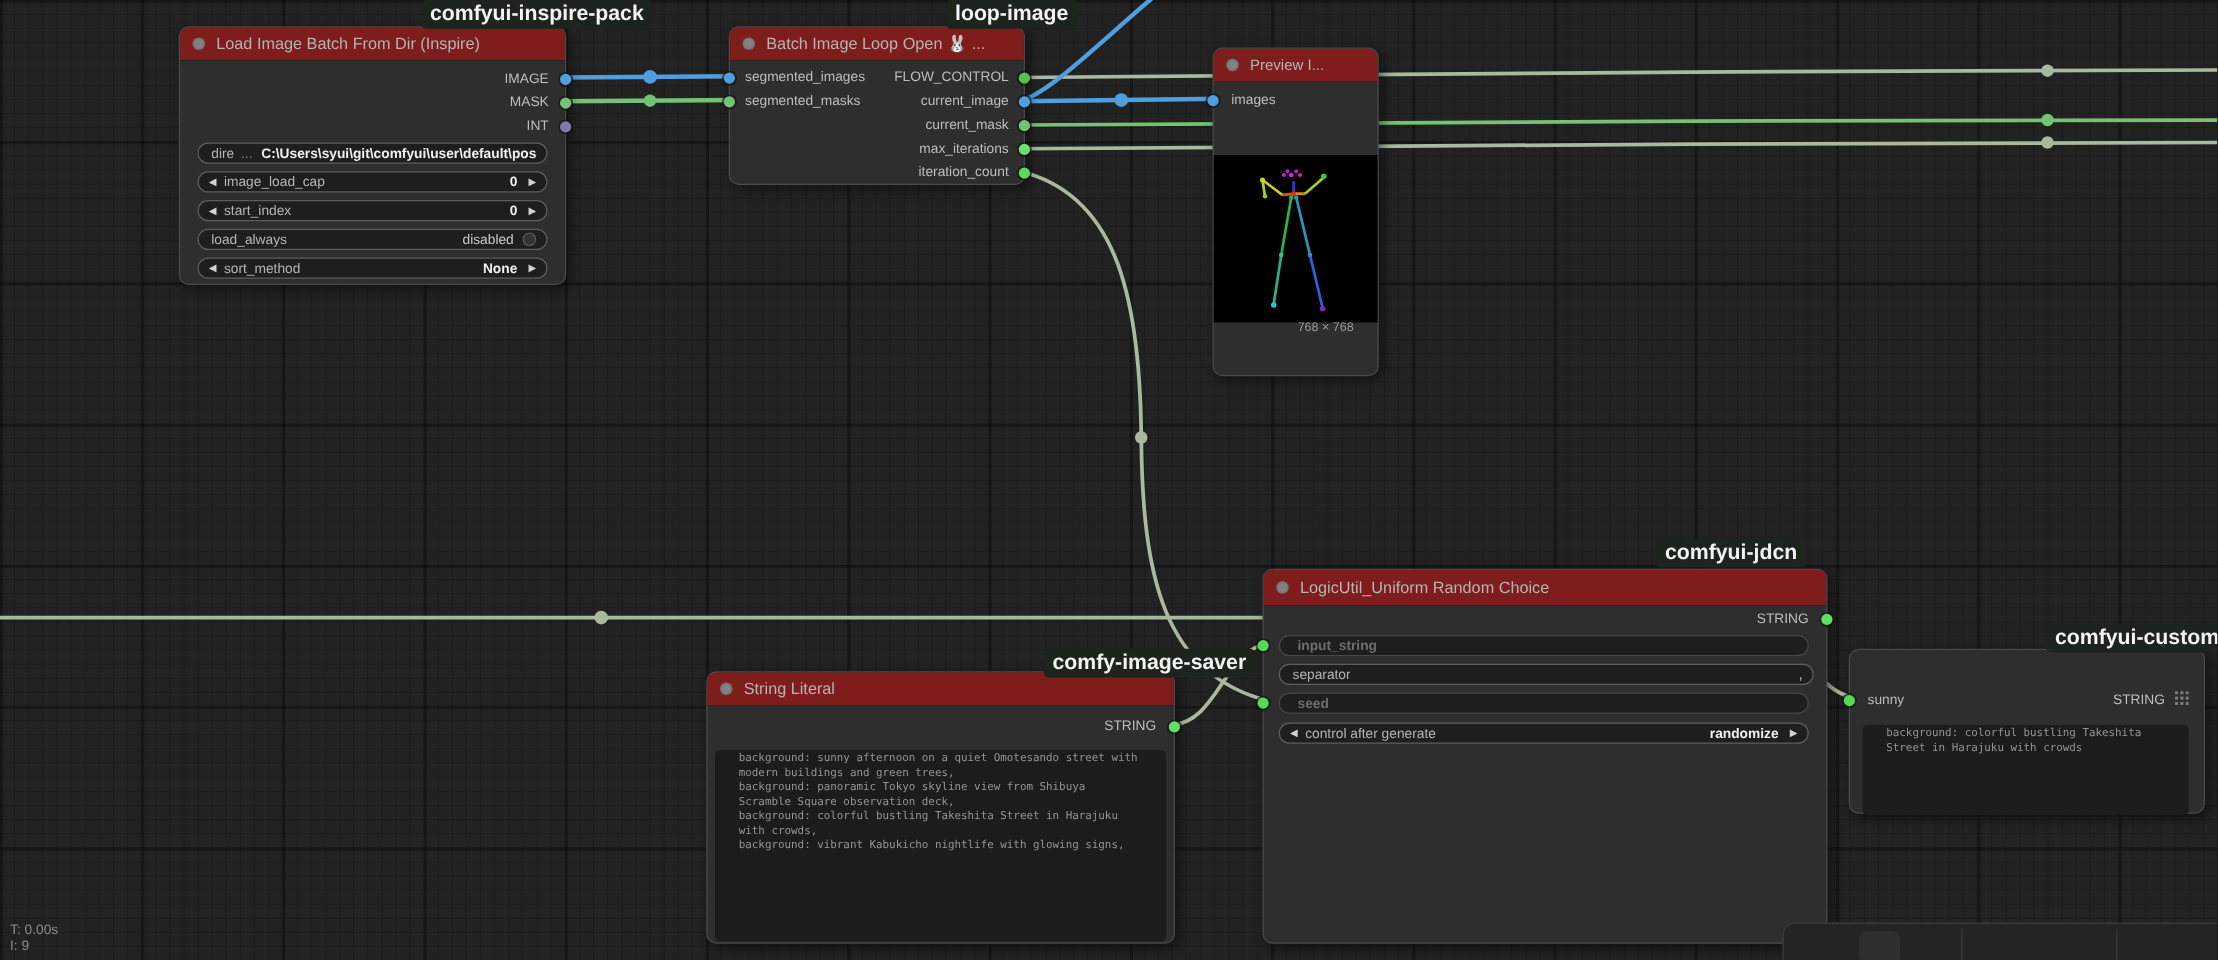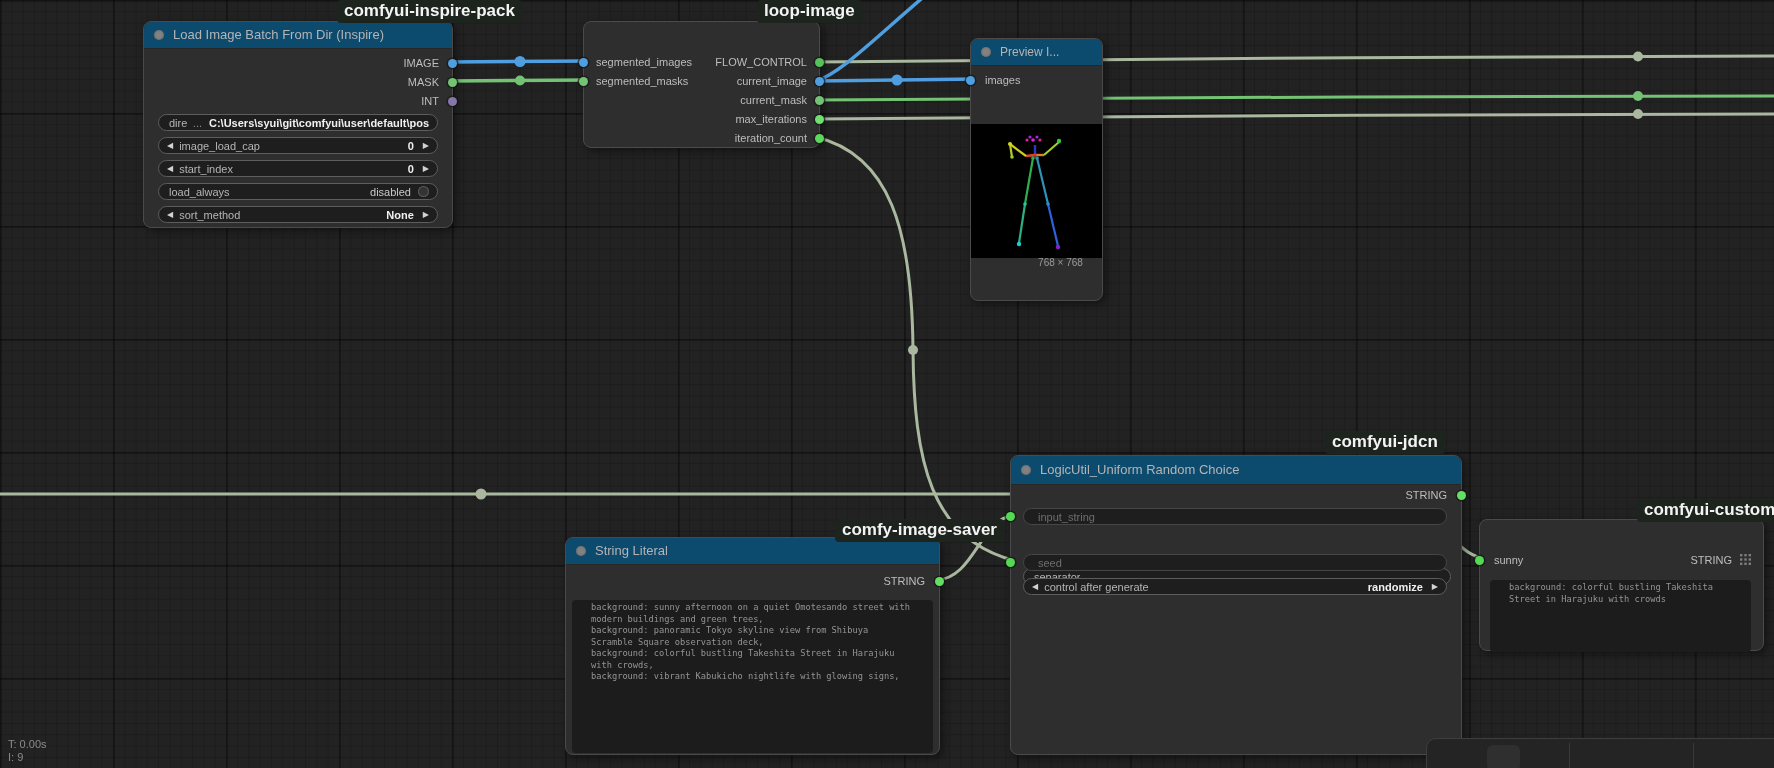--- a/index.html
+++ b/index.html
@@ -10,32 +10,32 @@
     background-image:
       linear-gradient(rgba(0,0,0,0.30) 0 2px, transparent 2px),
       linear-gradient(90deg, rgba(0,0,0,0.30) 0 2px, transparent 2px),
       linear-gradient(rgba(0,0,0,0.16) 0 1px, transparent 1px),
       linear-gradient(90deg, rgba(0,0,0,0.16) 0 1px, transparent 1px);
     background-size:113px 113px,113px 113px,11.3px 11.3px,11.3px 11.3px;
   }
   #wires{position:absolute;left:0;top:0;z-index:1;}
   .node{position:absolute;background:#2e2e2e;border:1px solid #4a4a4a;border-radius:8px;
         box-shadow:3px 3px 9px rgba(0,0,0,0.45);z-index:2;box-sizing:border-box;}
-  .ntitle{position:absolute;left:0;right:0;top:0;height:26px;background:#0c4a6e;
+  .ntitle{position:absolute;left:0;right:0;top:0;height:26px;background:#7f1d1d;
           border-radius:7px 7px 0 0;border-bottom:1px solid #272727;color:#b4b4b4;
           font-size:13px;line-height:26px;padding-left:29px;white-space:nowrap;overflow:hidden;}
   .tdot{position:absolute;left:10px;top:8px;width:10px;height:10px;border-radius:50%;
         background:#828282;box-shadow:inset 0 0 2px #555;}
   .srow{position:absolute;height:16px;font-size:11px;color:#bdbdbd;line-height:16px;white-space:nowrap;}
   .srow.out{text-align:right;}
   .sdot{position:absolute;width:9px;height:9px;border-radius:50%;
         box-shadow:0 0 0 1.5px rgba(18,18,18,0.65);z-index:3;}
   .widget{position:absolute;height:17px;background:#1e1e1e;border:1px solid #5d5d5d;border-radius:9px;
           font-size:11px;color:#b5b5b5;display:flex;align-items:center;padding:0 8px;box-sizing:border-box;}
-  .widget.ghost{border-color:#464646;color:#6e6e6e;}
+  .widget.ghost{border-color:#464646;color:#6e6e6e;font-weight:bold;}
   .arrow{font-size:8px;color:#d2d2d2;flex:0 0 auto;}
   .wlabel{margin:0 6px;overflow:hidden;}
   .wvalue{margin-left:auto;color:#f0f0f0;font-weight:bold;padding-left:6px;}
   .wvalue.dim{color:#c9c9c9;font-weight:normal;}
   .toggle{flex:0 0 auto;width:11px;height:11px;border-radius:50%;background:#343434;
           box-shadow:inset 0 0 0 1px #585858;margin-left:7px;}
   .pathval{color:#f0f0f0;font-weight:bold;overflow:hidden;white-space:nowrap;}
   .textbox{position:absolute;background:#1c1c1c;border-radius:4px;
            font-family:"DejaVu Sans Mono",monospace;font-size:8.7px;line-height:11.5px;
            color:#949494;padding:2px 19px;white-space:pre-wrap;overflow:hidden;}
@@ -126,20 +126,24 @@
     </div>
     <div class="widget" style="left:14px;right:14px;top:184px;">
       <span class="arrow">◀</span>
       <span class="wlabel">sort_method</span>
       <span class="wvalue">None</span>
       <span class="arrow" style="margin-left:9px;">▶</span>
     </div>
   </div>
 
   <div class="node" style="left:583px;top:21px;width:237px;height:127px;">
+    <div class="ntitle">
+      <span class="tdot"></span>
+      <span>Batch Image Loop Open 🐰 ...</span>
+    </div>
     <span class="sdot" style="left:-5px;top:35.5px;background:#4f9ee0;"></span>
     <div class="srow" style="left:12px;top:32px;">segmented_images</div>
     <span class="sdot" style="left:-5px;top:54.5px;background:#74c274;"></span>
     <div class="srow" style="left:12px;top:51px;">segmented_masks</div>
 
     <div class="srow out" style="right:12px;top:32px;text-align:right;">FLOW_CONTROL</div>
     <span class="sdot" style="right:-5px;top:35.5px;background:#56c156;"></span>
     <div class="srow out" style="right:12px;top:51px;">current_image</div>
     <span class="sdot" style="right:-5px;top:54.5px;background:#4f9ee0;"></span>
     <div class="srow out" style="right:12px;top:70px;">current_mask</div>
@@ -207,21 +211,21 @@
       <span class="tdot" style="top:9px;"></span>
       <span>LogicUtil_Uniform Random Choice</span>
     </div>
     <div class="srow out" style="right:14px;top:31px;">STRING</div>
     <span class="sdot" style="right:-5px;top:34.5px;background:#63e063;"></span>
 
     <span class="sdot" style="left:-5px;top:56px;background:#54d954;"></span>
     <div class="widget ghost" style="left:12px;right:14px;top:52px;">
       <span class="wlabel">input_string</span>
     </div>
-    <div class="widget" style="left:12px;right:10px;top:75px;margin-top:37px;">
+    <div class="widget" style="left:12px;right:10px;top:75px;">
       <span class="wlabel" style="margin-left:2px;">separator</span>
       <span class="wvalue dim">,</span>
     </div>
     <span class="sdot" style="left:-5px;top:102px;background:#54d954;"></span>
     <div class="widget ghost" style="left:12px;right:14px;top:98px;">
       <span class="wlabel">seed</span>
     </div>
     <div class="widget" style="left:12px;right:14px;top:122px;">
       <span class="arrow">◀</span>
       <span class="wlabel">control after generate</span>

